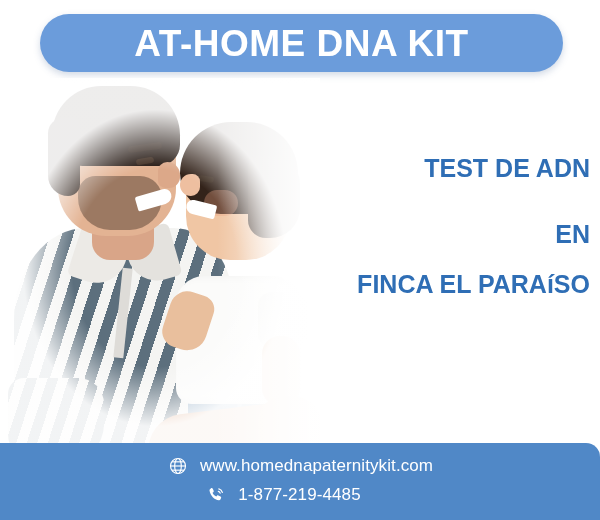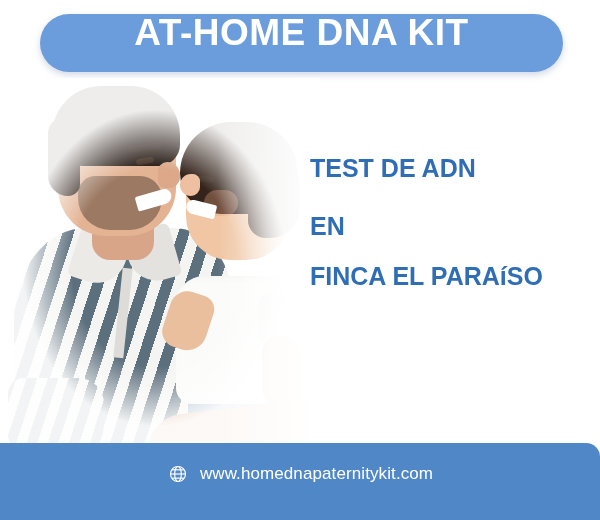--- a/index.html
+++ b/index.html
@@ -22,20 +22,21 @@
   #header-banner {
     position: absolute;
     left: 40px;
     top: 14px;
     width: 523px;
     height: 58px;
     background: #6b9cdb;
     border-radius: 29px;
     box-shadow: 0 3px 7px rgba(90,120,160,0.28);
     display: flex;
+    align-items: center;
     justify-content: center;
   }
   #header-title {
     color: #ffffff;
     font-size: 37px;
     font-weight: bold;
     letter-spacing: 0.5px;
     line-height: 1;
     white-space: nowrap;
   }
@@ -265,50 +266,50 @@
       linear-gradient(to right, rgba(255,255,255,0.0) 68%, rgba(255,255,255,0.95) 97%);
     pointer-events: none;
   }
 
   
   #headline-block {
     position: absolute;
     left: 310px;
     top: 155px;
     width: 280px;
-    text-align: left;
+    text-align: right;
   }
   .headline-line {
     color: #2f6eb5;
     font-weight: bold;
     line-height: 1.05;
     white-space: nowrap;
   }
   #headline-1 { font-size: 25px; }
-  #headline-2 { font-size: 25px; margin-top: 32px; }
+  #headline-2 { font-size: 25px; margin-top: 40px; }
   #headline-3 { font-size: 25px; margin-top: 23px; }
 
   
   #footer-bar {
     position: absolute;
     left: 0;
     top: 443px;
     width: 600px;
     height: 77px;
     background: #5088c7;
     border-top-right-radius: 14px;
   }
   .footer-row {
     position: absolute;
     display: flex;
     align-items: center;
     color: #ffffff;
   }
   #footer-row-web {
-    left: 0; right: 0; top: 20px;
+    left: 0; right: 0; top: 12px;
     justify-content: center;
   }
   #footer-row-contact {
     left: 0; right: 0; top: 41px;
     justify-content: center;
   }
   .footer-item {
     display: flex;
     align-items: center;
   }
@@ -392,18 +393,28 @@
             <line x1="3" y1="12" x2="21" y2="12"></line>
             <line x1="4.6" y1="7" x2="19.4" y2="7"></line>
             <line x1="4.6" y1="17" x2="19.4" y2="17"></line>
           </svg>
         </span>
         <span class="footer-text">www.homednapaternitykit.com</span>
       </div>
     </div>
 
     <div class="footer-row" id="footer-row-contact">
+      <div class="footer-item" id="footer-item-phone">
+        <span class="footer-icon">
+          <svg width="20" height="20" viewBox="0 0 24 24" fill="none" stroke="#ffffff" stroke-width="1.5" stroke-linecap="round">
+            <path d="M6.2 3.6c.7-.3 1.5 0 1.8.7l1.2 2.6c.3.6.1 1.3-.4 1.7l-1 .8c.9 2 2.5 3.6 4.5 4.5l.8-1c.4-.5 1.1-.7 1.7-.4l2.6 1.2c.7.3 1 1.1.7 1.8l-.8 1.8c-.3.7-1 1.1-1.8 1C9.9 17.6 5.4 13.1 4.2 6.5c-.1-.8.3-1.5 1-1.8z" fill="#ffffff" stroke="none"></path>
+            <path d="M15.4 4.6a6 6 0 0 1 4.2 4.2"></path>
+            <path d="M14.8 7.6a3.2 3.2 0 0 1 2.2 2.2"></path>
+          </svg>
+        </span>
+        <span class="footer-text">1-877-219-4485</span>
+      </div>
 
     </div>
 
   </div>
 
 </div>
 
 </body></html>

